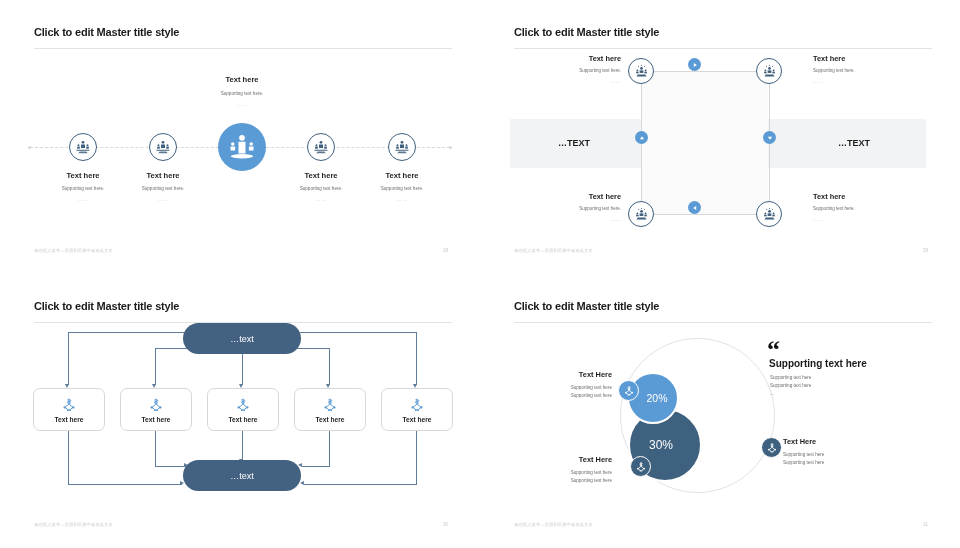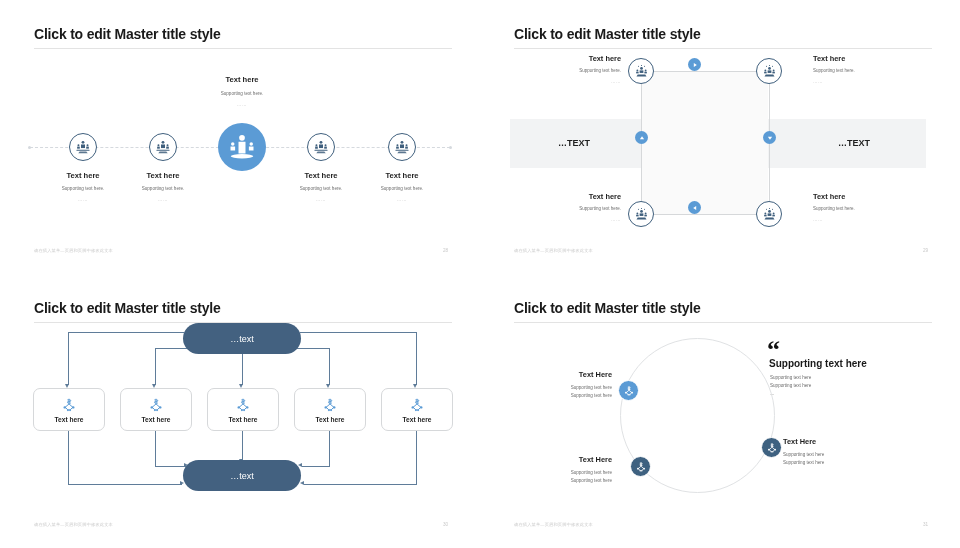--- a/index.html
+++ b/index.html
@@ -17,21 +17,21 @@
   }
   .slide {
     position: relative;
     width: 480px; height: 274px;
     background: #ffffff;
     overflow: hidden;
   }
   .slide-title {
     position: absolute;
     left: 34px; top: 26px;
-    font-size: 14px;
+    font-size: 11px;
     font-weight: bold;
     color: #1a1a1a;
     letter-spacing: -0.2px;
     white-space: nowrap;
   }
   .title-rule {
     position: absolute;
     left: 34px; top: 48px;
     width: 418px; height: 1px;
     background: #e3e3e3;
@@ -627,21 +627,27 @@
     <div class="page-num">30</div>
   </div>
 
   <div class="slide">
     <div class="slide-title">Click to edit Master title style</div>
     <div class="title-rule"></div>
 
     <div class="bb-ring" style="left:140px; top:64px; width:155px; height:155px"></div>
 
 
-
+    <div class="bb-circle" style="left:148px; top:134px; width:74px; height:74px; background:#3e6180; border:2.2px solid #ffffff; font-size:12px;">
+      <span style="position:relative; left:-4px">30%</span>
+    </div>
+
+    <div class="bb-circle" style="left:147px; top:98px; width:52px; height:52px; background:#5b9bd5; border:2px solid #ffffff; font-size:10.5px;">
+      <span style="position:relative; left:4px">20%</span>
+    </div>
 
     <div class="bb-badge" style="left:138px; top:106px; width:21px; height:21px; background:#5b9bd5;">
       <svg width="12" height="12" viewBox="0 0 24 24">
         <g stroke="#ffffff" stroke-width="1.6" fill="none" stroke-linecap="round">
           <path d="M12 3.4v6"></path>
             <path d="M10.3 4.4h3a1.15 1.15 0 010 2.3h-2.3a1.15 1.15 0 000 2.3h3"></path>
           <path d="M12 10.4 L6.6 15"></path>
             <path d="M12 10.4 L17.4 15"></path>
           <path d="M6.6 15.4 L9.7 18.4"></path>
             <path d="M17.4 15.4 L14.3 18.4"></path>

